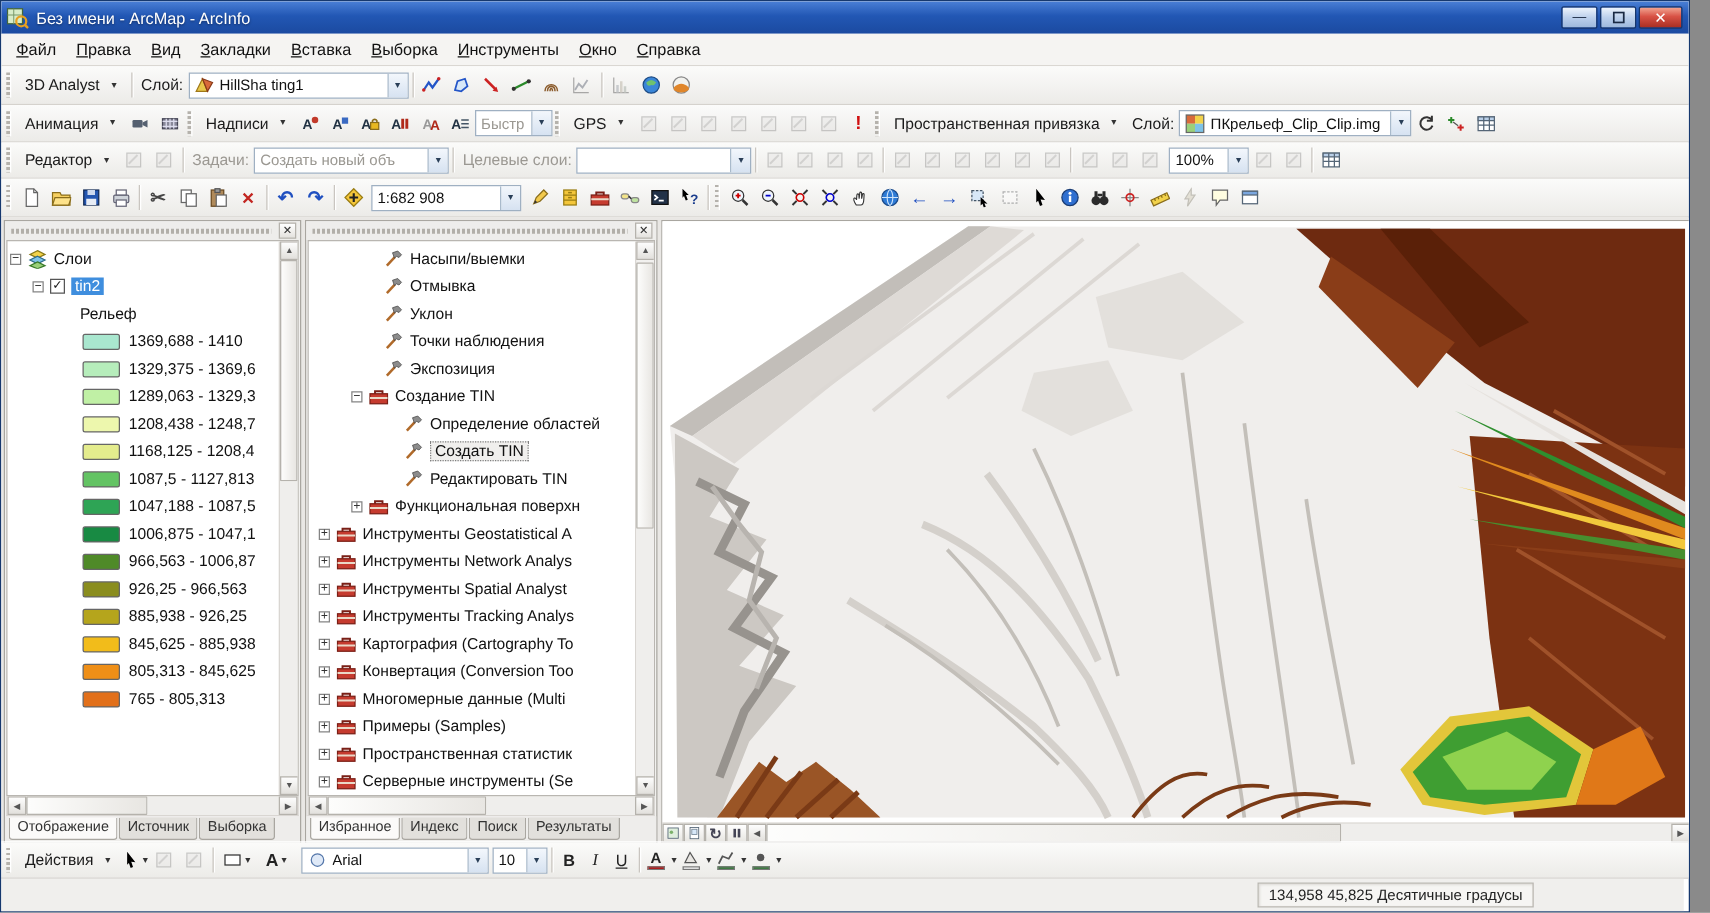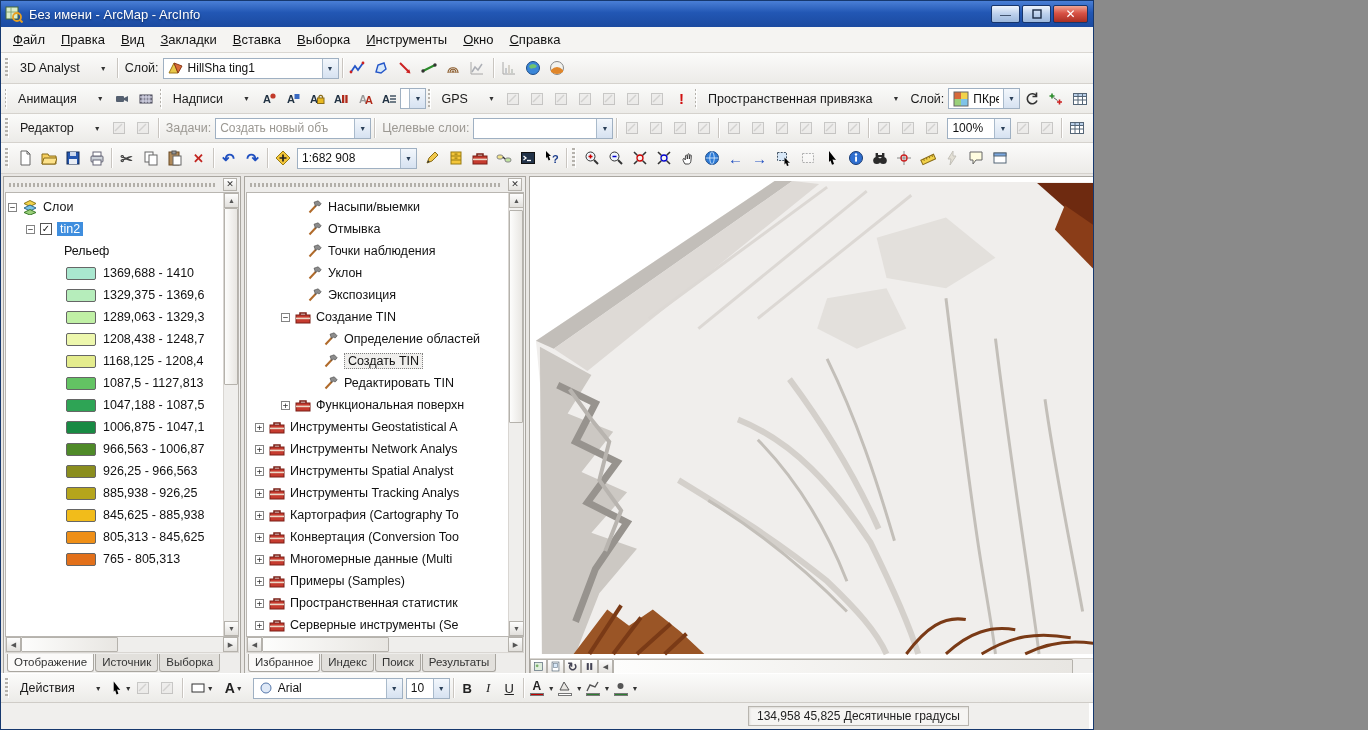--- a/index.html
+++ b/index.html
@@ -1,18 +1,18 @@
 <!DOCTYPE html>
 <html><head>
 <meta charset="utf-8">
 <style>
 *{box-sizing:border-box;margin:0;padding:0}
 html,body{background:#8a8a8a}
 body{font-family:"Liberation Sans",sans-serif;-webkit-font-smoothing:antialiased}
-#app{position:relative;width:1094px;height:730px;background:#ffffff;border:1px solid #16386e;overflow:hidden}
+#app{position:relative;width:1352px;height:730px;background:#ffffff;border:1px solid #16386e;overflow:hidden}
 
 
 .titlebar{height:26px;background:linear-gradient(#4a7fd6,#2257b4 45%,#1b4aa0);display:flex;align-items:center;padding:0 4px;color:#fff}
 .app-icon{width:18px;height:18px;display:inline-flex}
 .app-icon svg{width:18px;height:18px}
 .title-text{font-size:13px;margin-left:6px;flex:1;text-shadow:0 1px 2px rgba(0,0,0,.45);white-space:nowrap}
 .win-btns{display:flex;gap:2px;margin-right:1px}
 .wbtn{width:29px;height:18px;display:flex;align-items:center;justify-content:center;border:1px solid #17356b;border-radius:2px;background:linear-gradient(#eef4fc,#bcd0ec 50%,#9db8dc);color:#1a2a44;font-size:11px;line-height:1;cursor:default}
 .wbtn svg{width:10px;height:10px}
 .wbtn.close{background:linear-gradient(#f0a globally,#d9534a)}
@@ -21,21 +21,21 @@
 
 .menubar{height:26px;display:flex;align-items:center;background:#f5f4f2;border-bottom:1px solid #dad7d2;padding-left:4px}
 .menu-item{display:inline-block;padding:3px 8px;font-size:13px;color:#111}
 .menu-item::first-letter{text-decoration:underline}
 
 
 .tbrow{display:flex;align-items:center;background:linear-gradient(#fbfbfa,#ecebe8);border-bottom:1px solid #d5d2cd;padding:1px 2px;white-space:nowrap}
 #row1{height:31px}#row2{height:30px}#row3{height:29px}#row4{height:31px}
 .grip{width:4px;height:20px;margin:0 4px 0 2px;background:repeating-linear-gradient(to bottom,#b5b2ac 0 2px,transparent 2px 4px);border-right:1px solid #fff}
 .tsep{width:1px;height:20px;background:#c9c5c0;margin:0 3px;box-shadow:1px 0 0 #fff}
-.ddbtn{display:inline-flex;align-items:center;font-size:12.5px;color:#1a1a1a;padding:2px 6px;gap:20px;border:1px solid transparent;border-radius:2px}
+.ddbtn{display:inline-flex;align-items:center;font-size:12.5px;color:#1a1a1a;padding:2px 6px;gap:8px;border:1px solid transparent;border-radius:2px}
 .ddbtn .dd{font-size:7px;color:#333}
 .tlabel{font-size:12.5px;padding:0 4px;color:#1a1a1a}
 .tlabel.dis{color:#9b9892}
 .combo{display:inline-flex;align-items:center;height:21px;background:#fff;border:1px solid #9fb0c2;font-size:12px;color:#111;padding-left:4px;gap:4px;overflow:hidden}
 .combo .ctext{white-space:nowrap;overflow:hidden;flex:1}
 .combo .carr{width:16px;align-self:stretch;display:flex;align-items:center;justify-content:center;font-size:7px;color:#2a3f58;background:linear-gradient(#f3f7fc,#d6e2f1);border-left:1px solid #a9bacb;flex:0 0 16px}
 .combo.dis{color:#9b9892}
 .combo .cicon{display:inline-flex;width:16px;height:16px;flex:0 0 16px}
 .combo .cicon svg{width:16px;height:16px}
 .istrip{display:inline-flex;align-items:center;gap:1px}
@@ -881,30 +881,30 @@
             </span>
             <span>Отмывка</span>
           </div>
           <div class="trow" style="padding-left:58px">
             <span class="treeicon">
               <svg viewBox="0 0 16 16">
                 <path d="M2.5 13.5 L9 6.5" stroke="#b06a2a" stroke-width="2"></path>
                 <path d="M7 3.2 l4.2 -1.4 l3 3 l-2 2.2 l-2.2 -1 l-1.4 1.6 z" fill="#8c8c8c" stroke="#444" stroke-width="0.6"></path>
               </svg>
             </span>
-            <span>Точки наблюдения</span>
+            <span>Уклон</span>
           </div>
           <div class="trow" style="padding-left:58px">
             <span class="treeicon">
               <svg viewBox="0 0 16 16">
                 <path d="M2.5 13.5 L9 6.5" stroke="#b06a2a" stroke-width="2"></path>
                 <path d="M7 3.2 l4.2 -1.4 l3 3 l-2 2.2 l-2.2 -1 l-1.4 1.6 z" fill="#8c8c8c" stroke="#444" stroke-width="0.6"></path>
               </svg>
             </span>
-            <span>Уклон</span>
+            <span>Точки наблюдения</span>
           </div>
           <div class="trow" style="padding-left:58px">
             <span class="treeicon">
               <svg viewBox="0 0 16 16">
                 <path d="M2.5 13.5 L9 6.5" stroke="#b06a2a" stroke-width="2"></path>
                 <path d="M7 3.2 l4.2 -1.4 l3 3 l-2 2.2 l-2.2 -1 l-1.4 1.6 z" fill="#8c8c8c" stroke="#444" stroke-width="0.6"></path>
               </svg>
             </span>
             <span>Экспозиция</span>
           </div>

